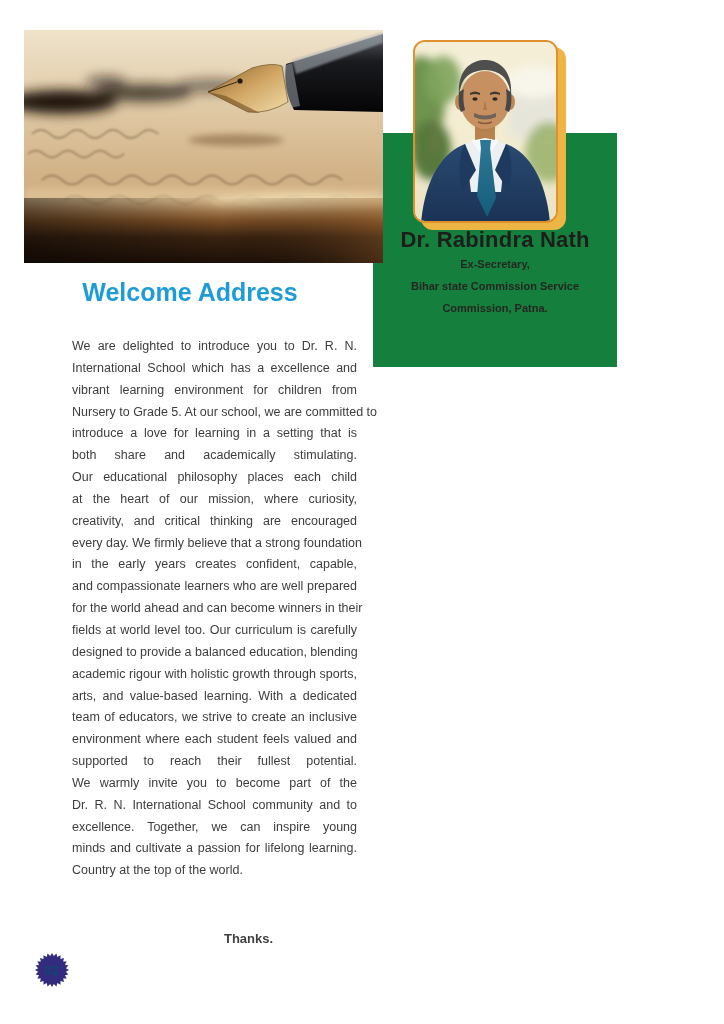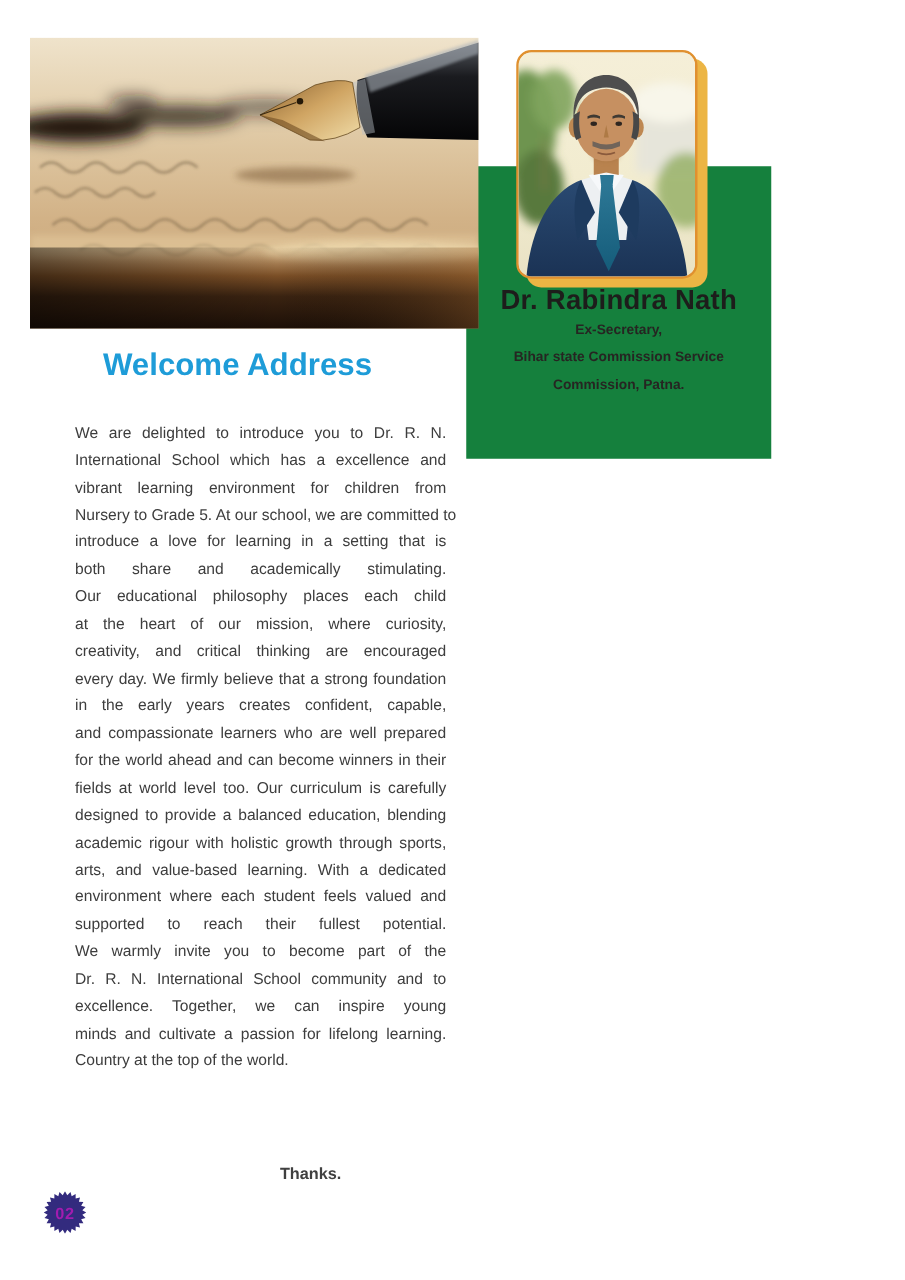--- a/index.html
+++ b/index.html
@@ -22,31 +22,31 @@
             box-shadow:8px 7px 0 #ECB544;background:#F2ECD2;box-sizing:border-box;}
   .portrait svg{display:block;margin:-2px 0 0 -2px;}
 
   
   .page-title{position:absolute;left:40px;top:271px;width:290px;margin:5px;z-index:2;
               text-align:center;font-size:25px;font-weight:bold;color:#1E9CD8;line-height:32px;}
 
   
   .body-text{position:absolute;left:60px;top:336px;width:297px;z-index:2;
              font-size:12.5px;color:#3d3d3d;line-height:21.85px;}
-  .body-line{white-space:nowrap;text-align:justify;text-align-last:justify;}
+  .body-line{white-space:nowrap;text-align:justify;text-align-last:justify;margin-left:12px;}
   .body-line.last{text-align-last:left;}
 
   .thanks{position:absolute;left:60px;top:931px;width:297px;box-sizing:border-box;padding-left:80px;
           text-align:center;font-size:13px;font-weight:bold;color:#404040;z-index:2;}
 
   
   .badge{position:absolute;left:35px;top:953px;width:34px;height:34px;z-index:2;}
   .badge svg{position:absolute;left:0;top:0;}
   .badge-num{position:absolute;left:0;top:0;width:34px;height:34px;display:flex;
-             align-items:center;justify-content:center;color:#a21caf;
+             align-items:center;justify-content:center;color:#0c4a6e;
              font-size:13px;font-weight:bold;letter-spacing:.5px;}
 </style>
 </head>
 <body>
 
 <div class="page">
 
   <div class="pen-photo">
     <svg width="359" height="233" viewBox="0 0 359 233">
       <defs>
@@ -198,20 +198,21 @@
       <div class="body-line">at the heart of our mission, where curiosity,</div>
       <div class="body-line">creativity, and critical thinking are encouraged</div>
       <div class="body-line">every day. We firmly believe that a strong foundation</div>
       <div class="body-line">in the early years creates confident, capable,</div>
       <div class="body-line">and compassionate learners who are well prepared</div>
       <div class="body-line">for the world ahead and can become winners in their</div>
       <div class="body-line">fields at world level too. Our curriculum is carefully</div>
       <div class="body-line">designed to provide a balanced education, blending</div>
       <div class="body-line">academic rigour with holistic growth through sports,</div>
       <div class="body-line">arts, and value-based learning. With a dedicated</div>
+      <div class="body-line">team of educators, we strive to create an inclusive</div>
       <div class="body-line">environment where each student feels valued and</div>
       <div class="body-line">supported to reach their fullest potential.</div>
       <div class="body-line">We warmly invite you to become part of the</div>
       <div class="body-line">Dr. R. N. International School community and to</div>
       <div class="body-line">excellence. Together, we can inspire young</div>
       <div class="body-line">minds and cultivate a passion for lifelong learning.</div>
       <div class="body-line last">Country at the top of the world.</div>
     </div>
 
   <div class="thanks">Thanks.</div>

